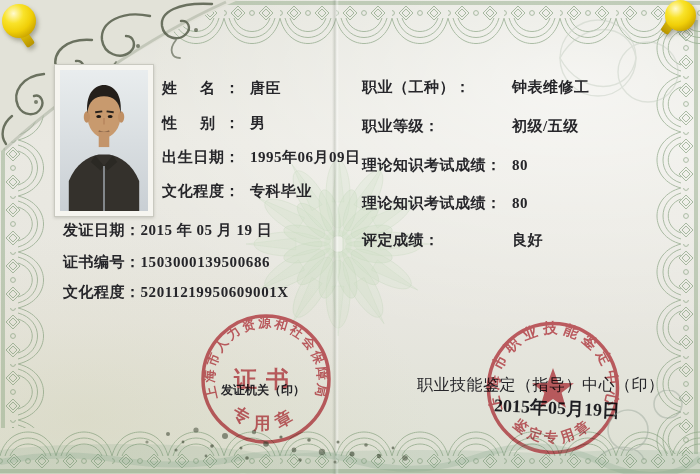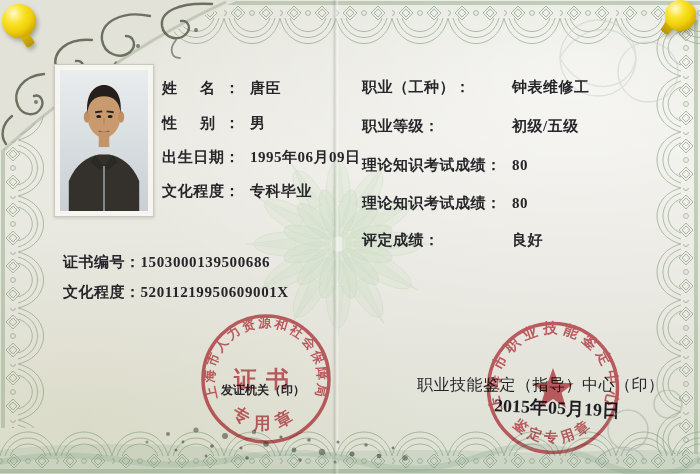--- a/index.html
+++ b/index.html
@@ -265,20 +265,23 @@
   <div class="row" style="left:362px;top:156px">
     <span class="rlab">理论知识考试成绩：</span><span class="num">80</span>
   </div>
   <div class="row" style="left:362px;top:194px">
     <span class="rlab">理论知识考试成绩：</span><span class="num">80</span>
   </div>
   <div class="row" style="left:362px;top:231px">
     <span class="rlab">评定成绩：</span><span>良好</span>
   </div>
 
+  <div class="row" style="left:63px;top:221px">
+    <span>发证日期：</span><span>2015 年 05 月 19 日</span>
+  </div>
   <div class="row" style="left:63px;top:253px">
     <span>证书编号：</span><span class="num">1503000139500686</span>
   </div>
   <div class="row" style="left:63px;top:283px">
     <span>文化程度：</span><span class="num">52011219950609001X</span>
   </div>
 
   <div class="overlay-issue">发证机关（印）</div>
   <div class="issuer">职业技能鉴定（指导）中心（印）</div>
   <div class="stampdate">2015年05月19日</div>

